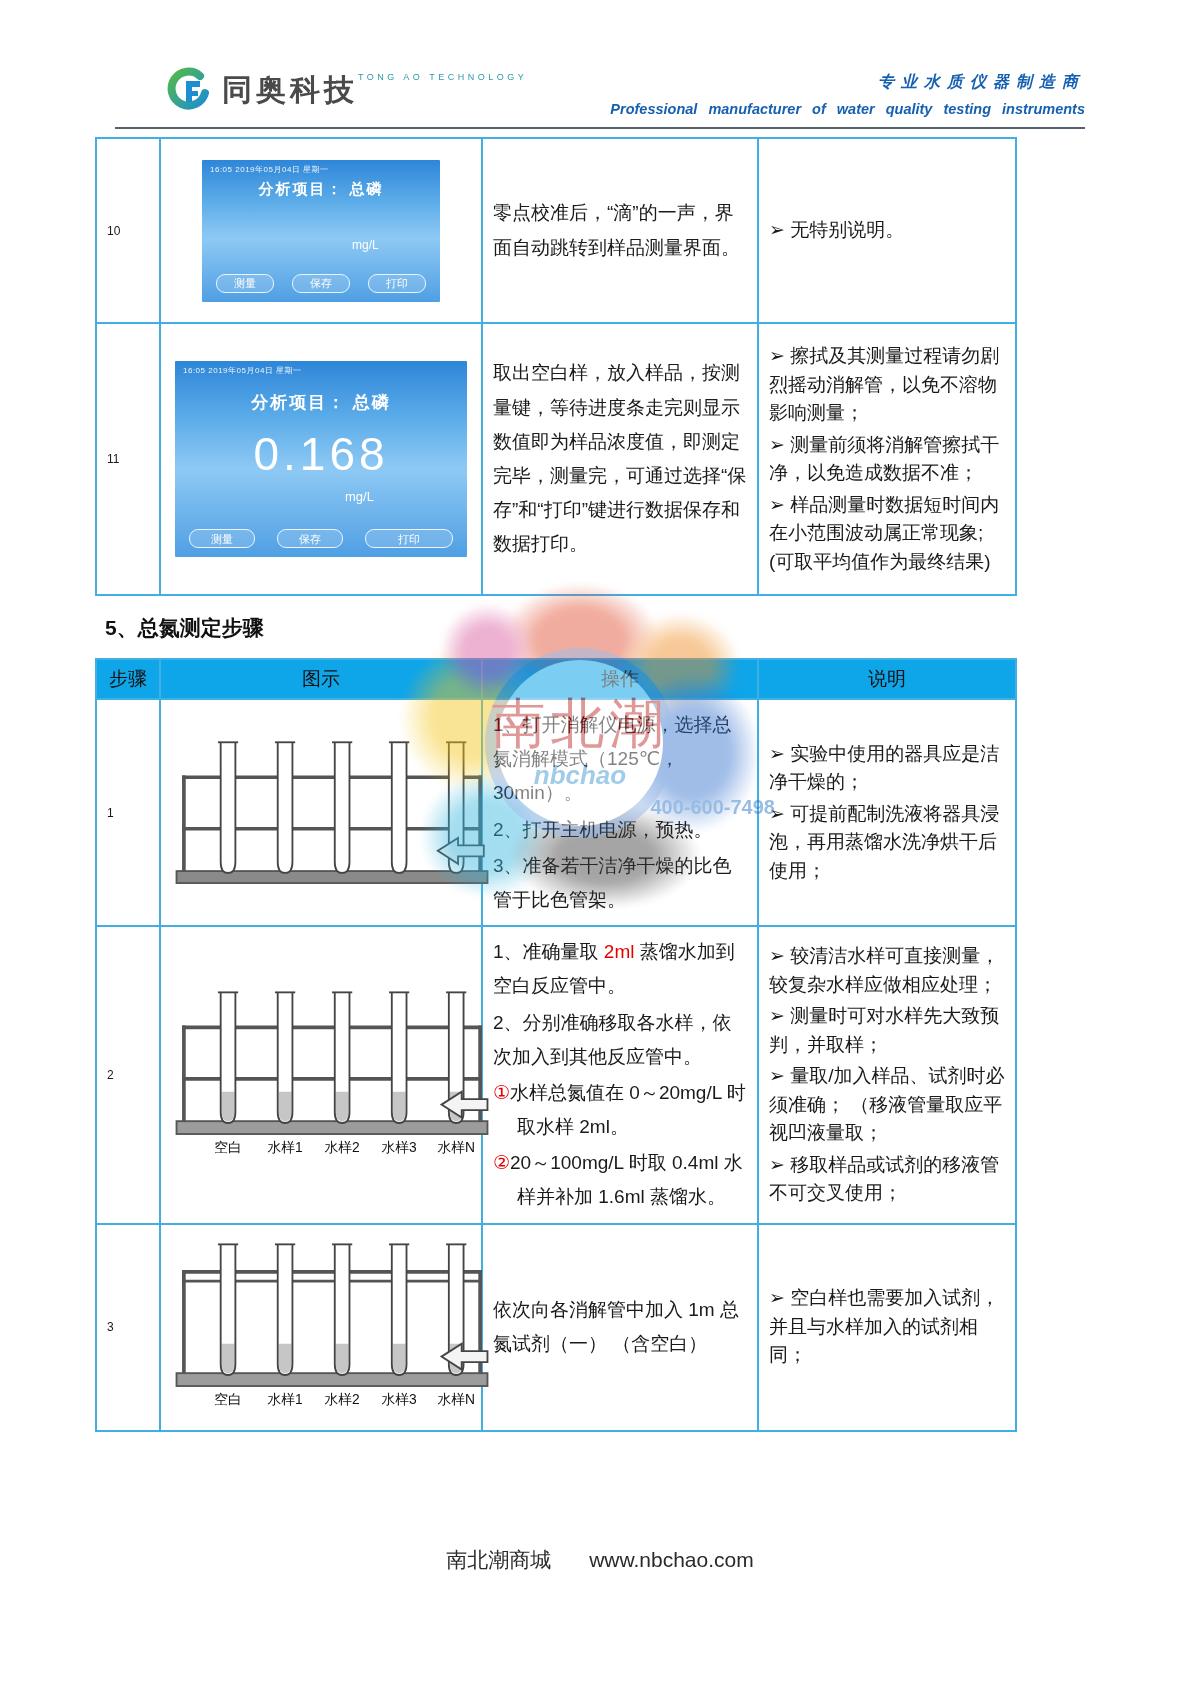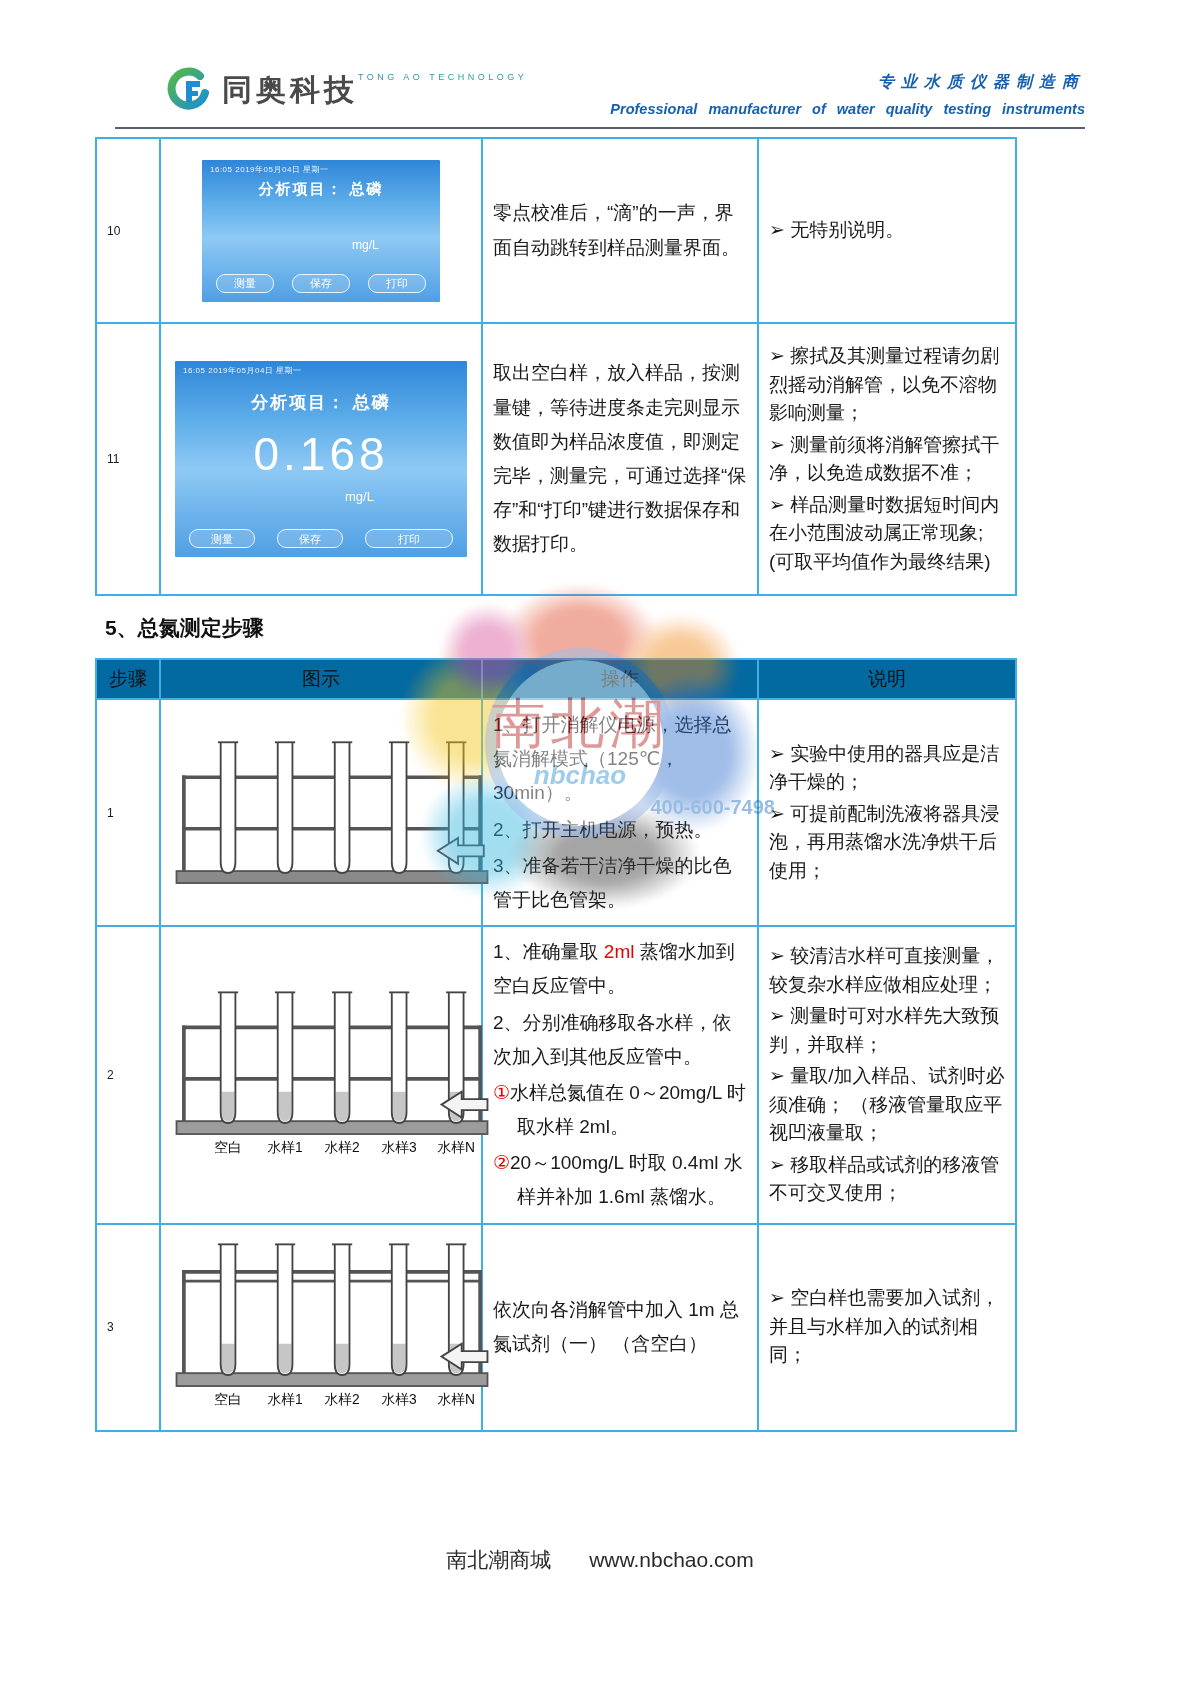--- a/index.html
+++ b/index.html
@@ -18,21 +18,21 @@
   .slogan { position: absolute; right: 115px; top: 72px; text-align: right; color: #1660b2; font-style: italic; font-weight: bold; }
   .slogan-cn { font-size: 16px; letter-spacing: 7px; }
   .slogan-en { font-size: 14.5px; margin-top: 8px; word-spacing: 7px; }
   .hdr-line { position: absolute; left: 115px; top: 127px; width: 970px; height: 2px; background: #55616e; }
 
   
   table.tbl { position: absolute; border-collapse: collapse; table-layout: fixed; width: 920px; background: transparent; }
   .t1 { left: 95px; top: 137px; }
   .t2 { left: 95px; top: 658px; }
   .tbl td, .tbl th { border: 2px solid #41aee4; padding: 6px 10px; vertical-align: middle; }
-  .tbl th { background: #0369a1; font-size: 19px; font-weight: normal; color: #111; text-align: center; }
+  .tbl th { background: #0ea5e9; font-size: 19px; font-weight: normal; color: #111; text-align: center; }
   .t1r0 { height: 185px; } .t1r1 { height: 272px; }
   .t2h { height: 40px; } .t2r0 { height: 205px; } .t2r1 { height: 287px; } .t2r2 { height: 207px; }
   .step-cell { text-align: left; font-size: 12px; }
   .img-cell { text-align: center; }
   .op-cell { font-size: 19px; line-height: 1.8; padding: 8px 12px; }
   .note-cell { font-size: 19px; line-height: 1.5; padding: 8px 10px; }
   .vtop { vertical-align: top; padding-top: 10px; }
   .note-line { margin: 3px 0; }
   .op-line { margin: 2px 0; }
   .red { color: #e60000; }

